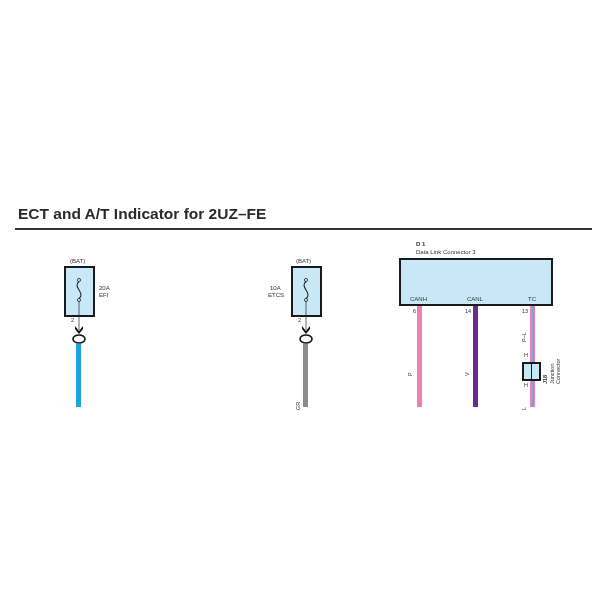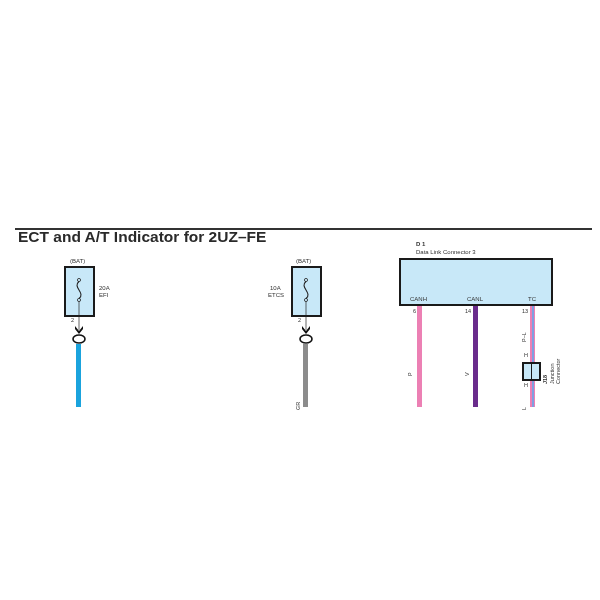--- a/index.html
+++ b/index.html
@@ -1,19 +1,19 @@
 <!DOCTYPE html>
 <html><head>
 <meta charset="utf-8">
 <style>
   html, body { margin: 0; padding: 0; background: #ffffff; }
   body { width: 600px; height: 600px; position: relative; overflow: hidden;
          font-family: "Liberation Sans", sans-serif; color: #222; }
   .abs { position: absolute; }
-  .title { left: 18px; top: 205px; font-size: 15.5px; font-weight: bold; color: #2a2a2a; white-space: nowrap; margin-top: 23px; }
+  .title { left: 18px; top: 205px; font-size: 15.5px; font-weight: bold; color: #2a2a2a; white-space: nowrap; }
   .rule { left: 15px; top: 228px; width: 577px; height: 2px; background: #333; }
   .small { font-size: 6px; color: #333; white-space: nowrap; line-height: 1; }
   .tiny { font-size: 5.5px; color: #333; white-space: nowrap; line-height: 1; }
   .fuse-box { width: 27px; height: 47px; background: #c8e8f8; border: 2px solid #1a1a1a; }
   .dlc-box { left: 399px; top: 258px; width: 150px; height: 44px; background: #c8e8f8; border: 2px solid #1a1a1a; }
   .jc-box { width: 15px; height: 15px; background: #c8e8f8; border: 2px solid #1a1a1a; }
   .wire { width: 5px; }
   .rot { transform: rotate(-90deg); transform-origin: left top; }
   svg { position: absolute; left: 0; top: 0; }
 </style>

